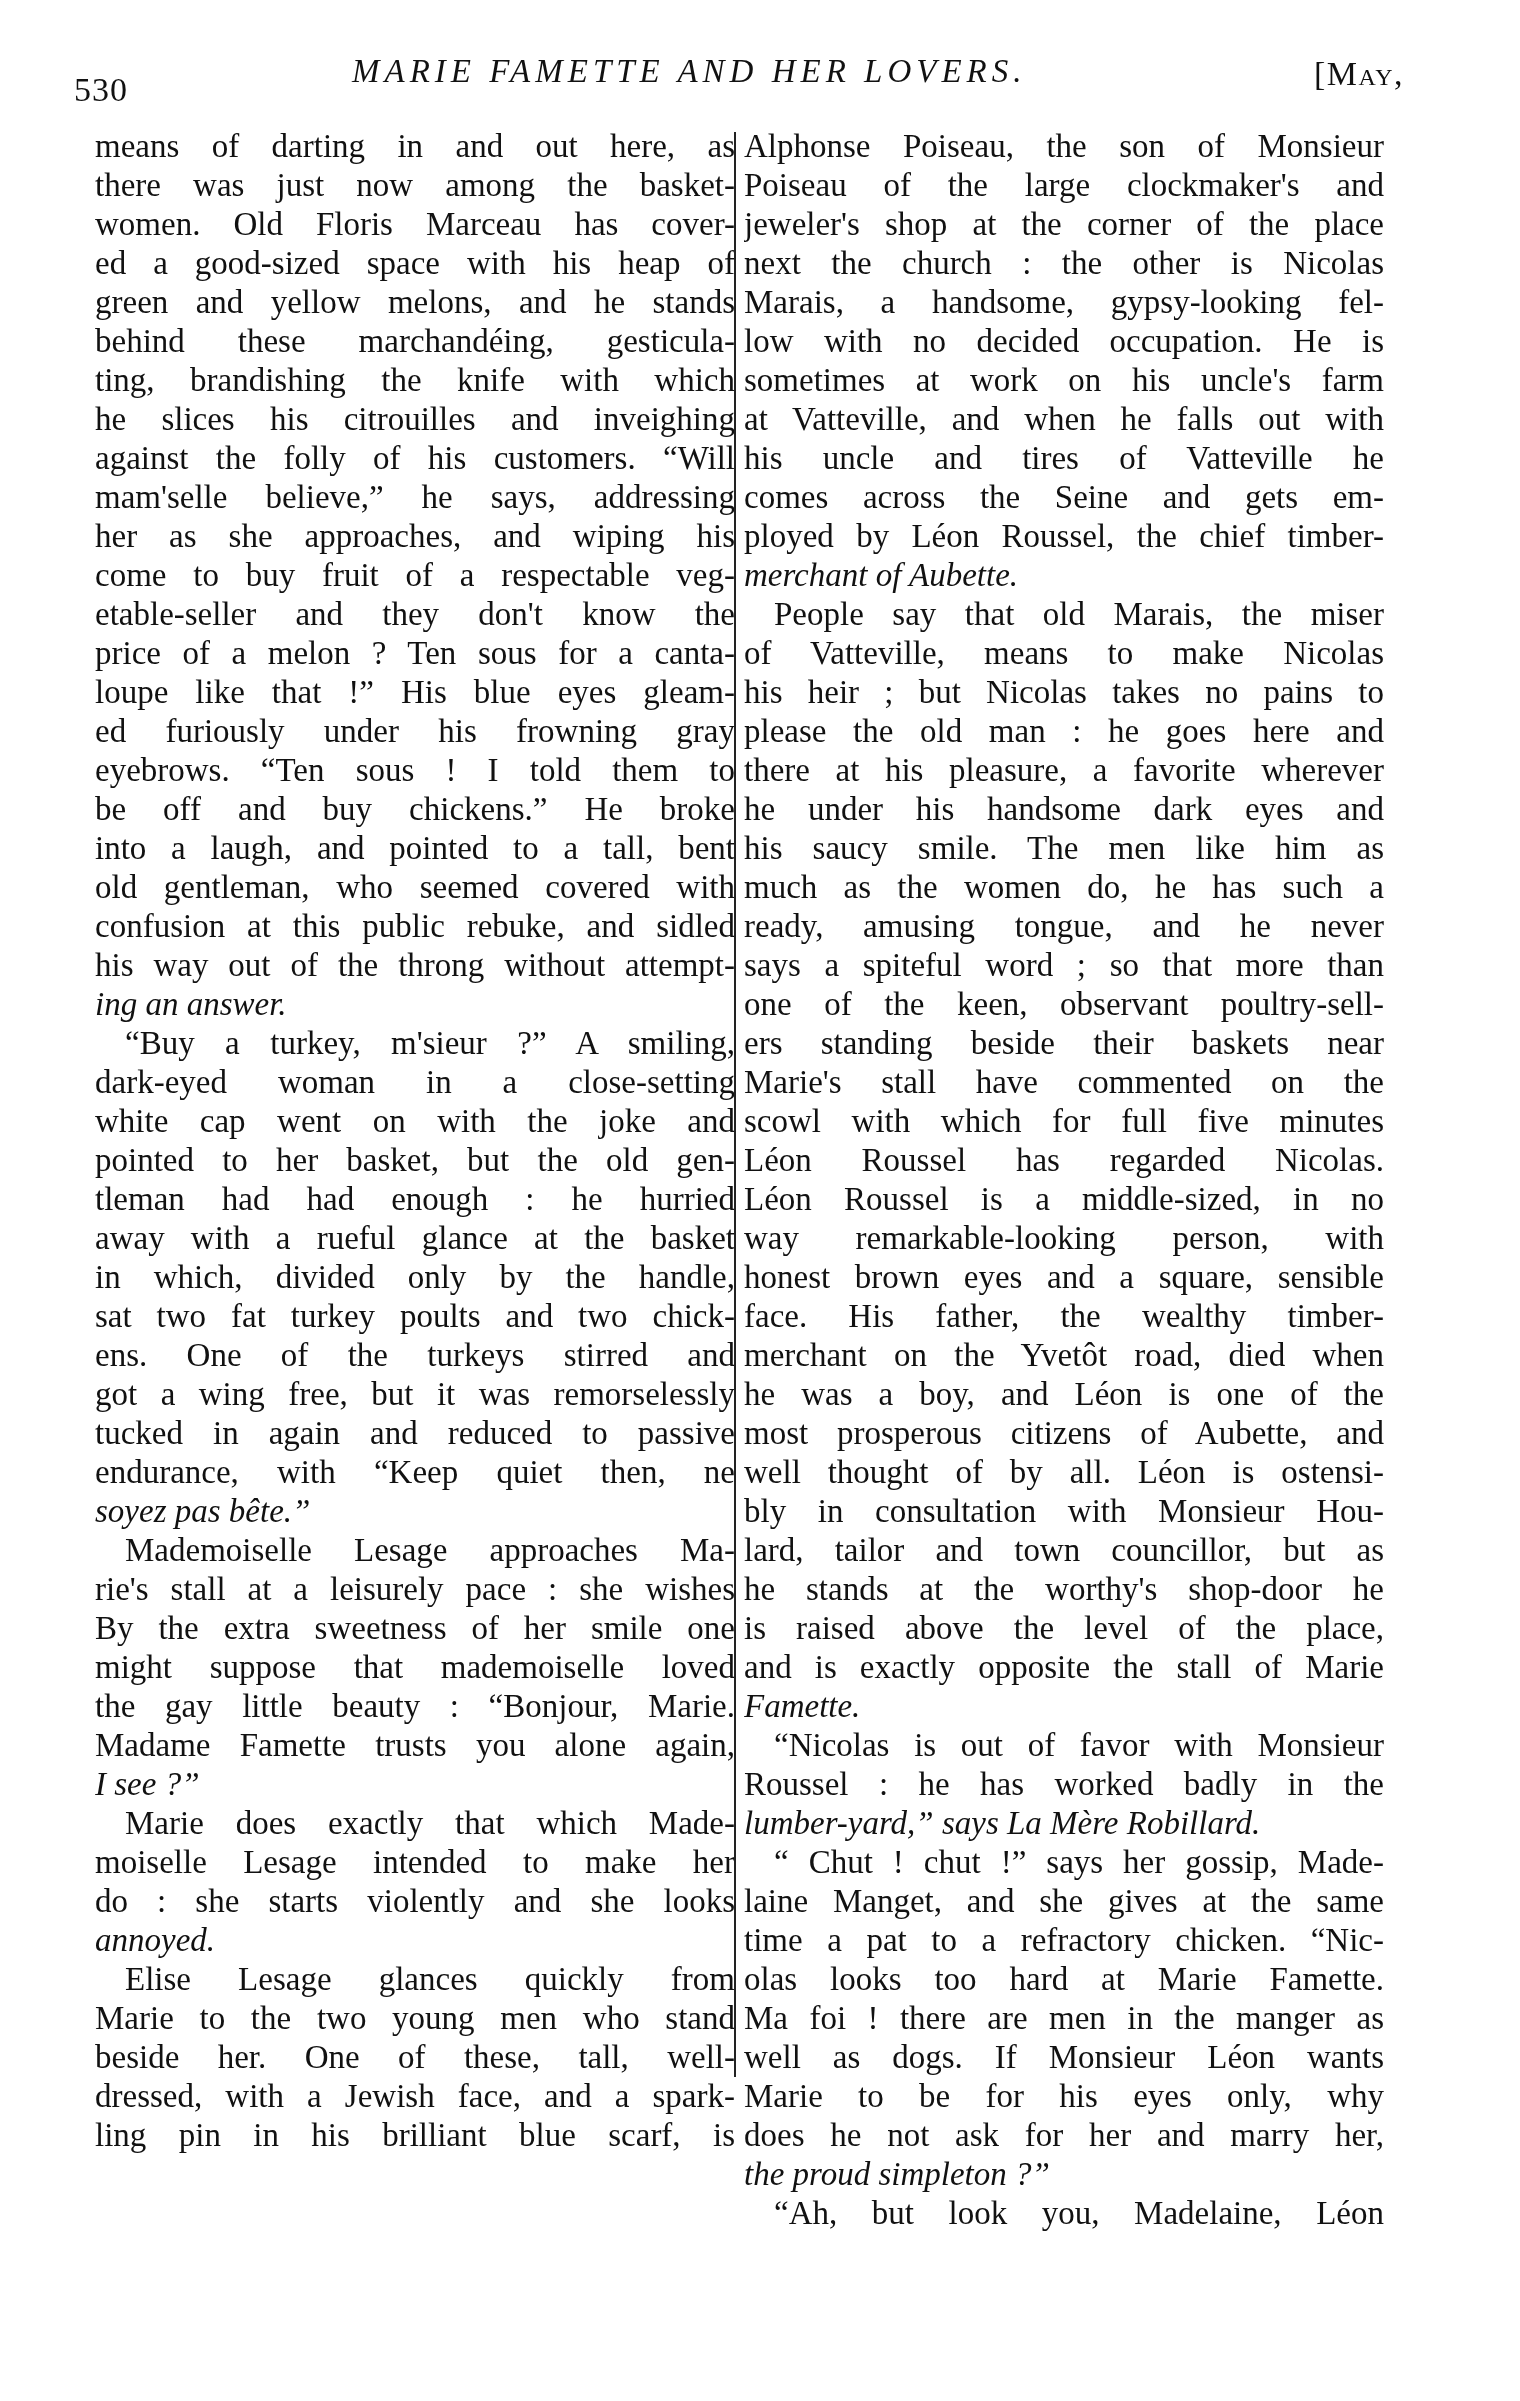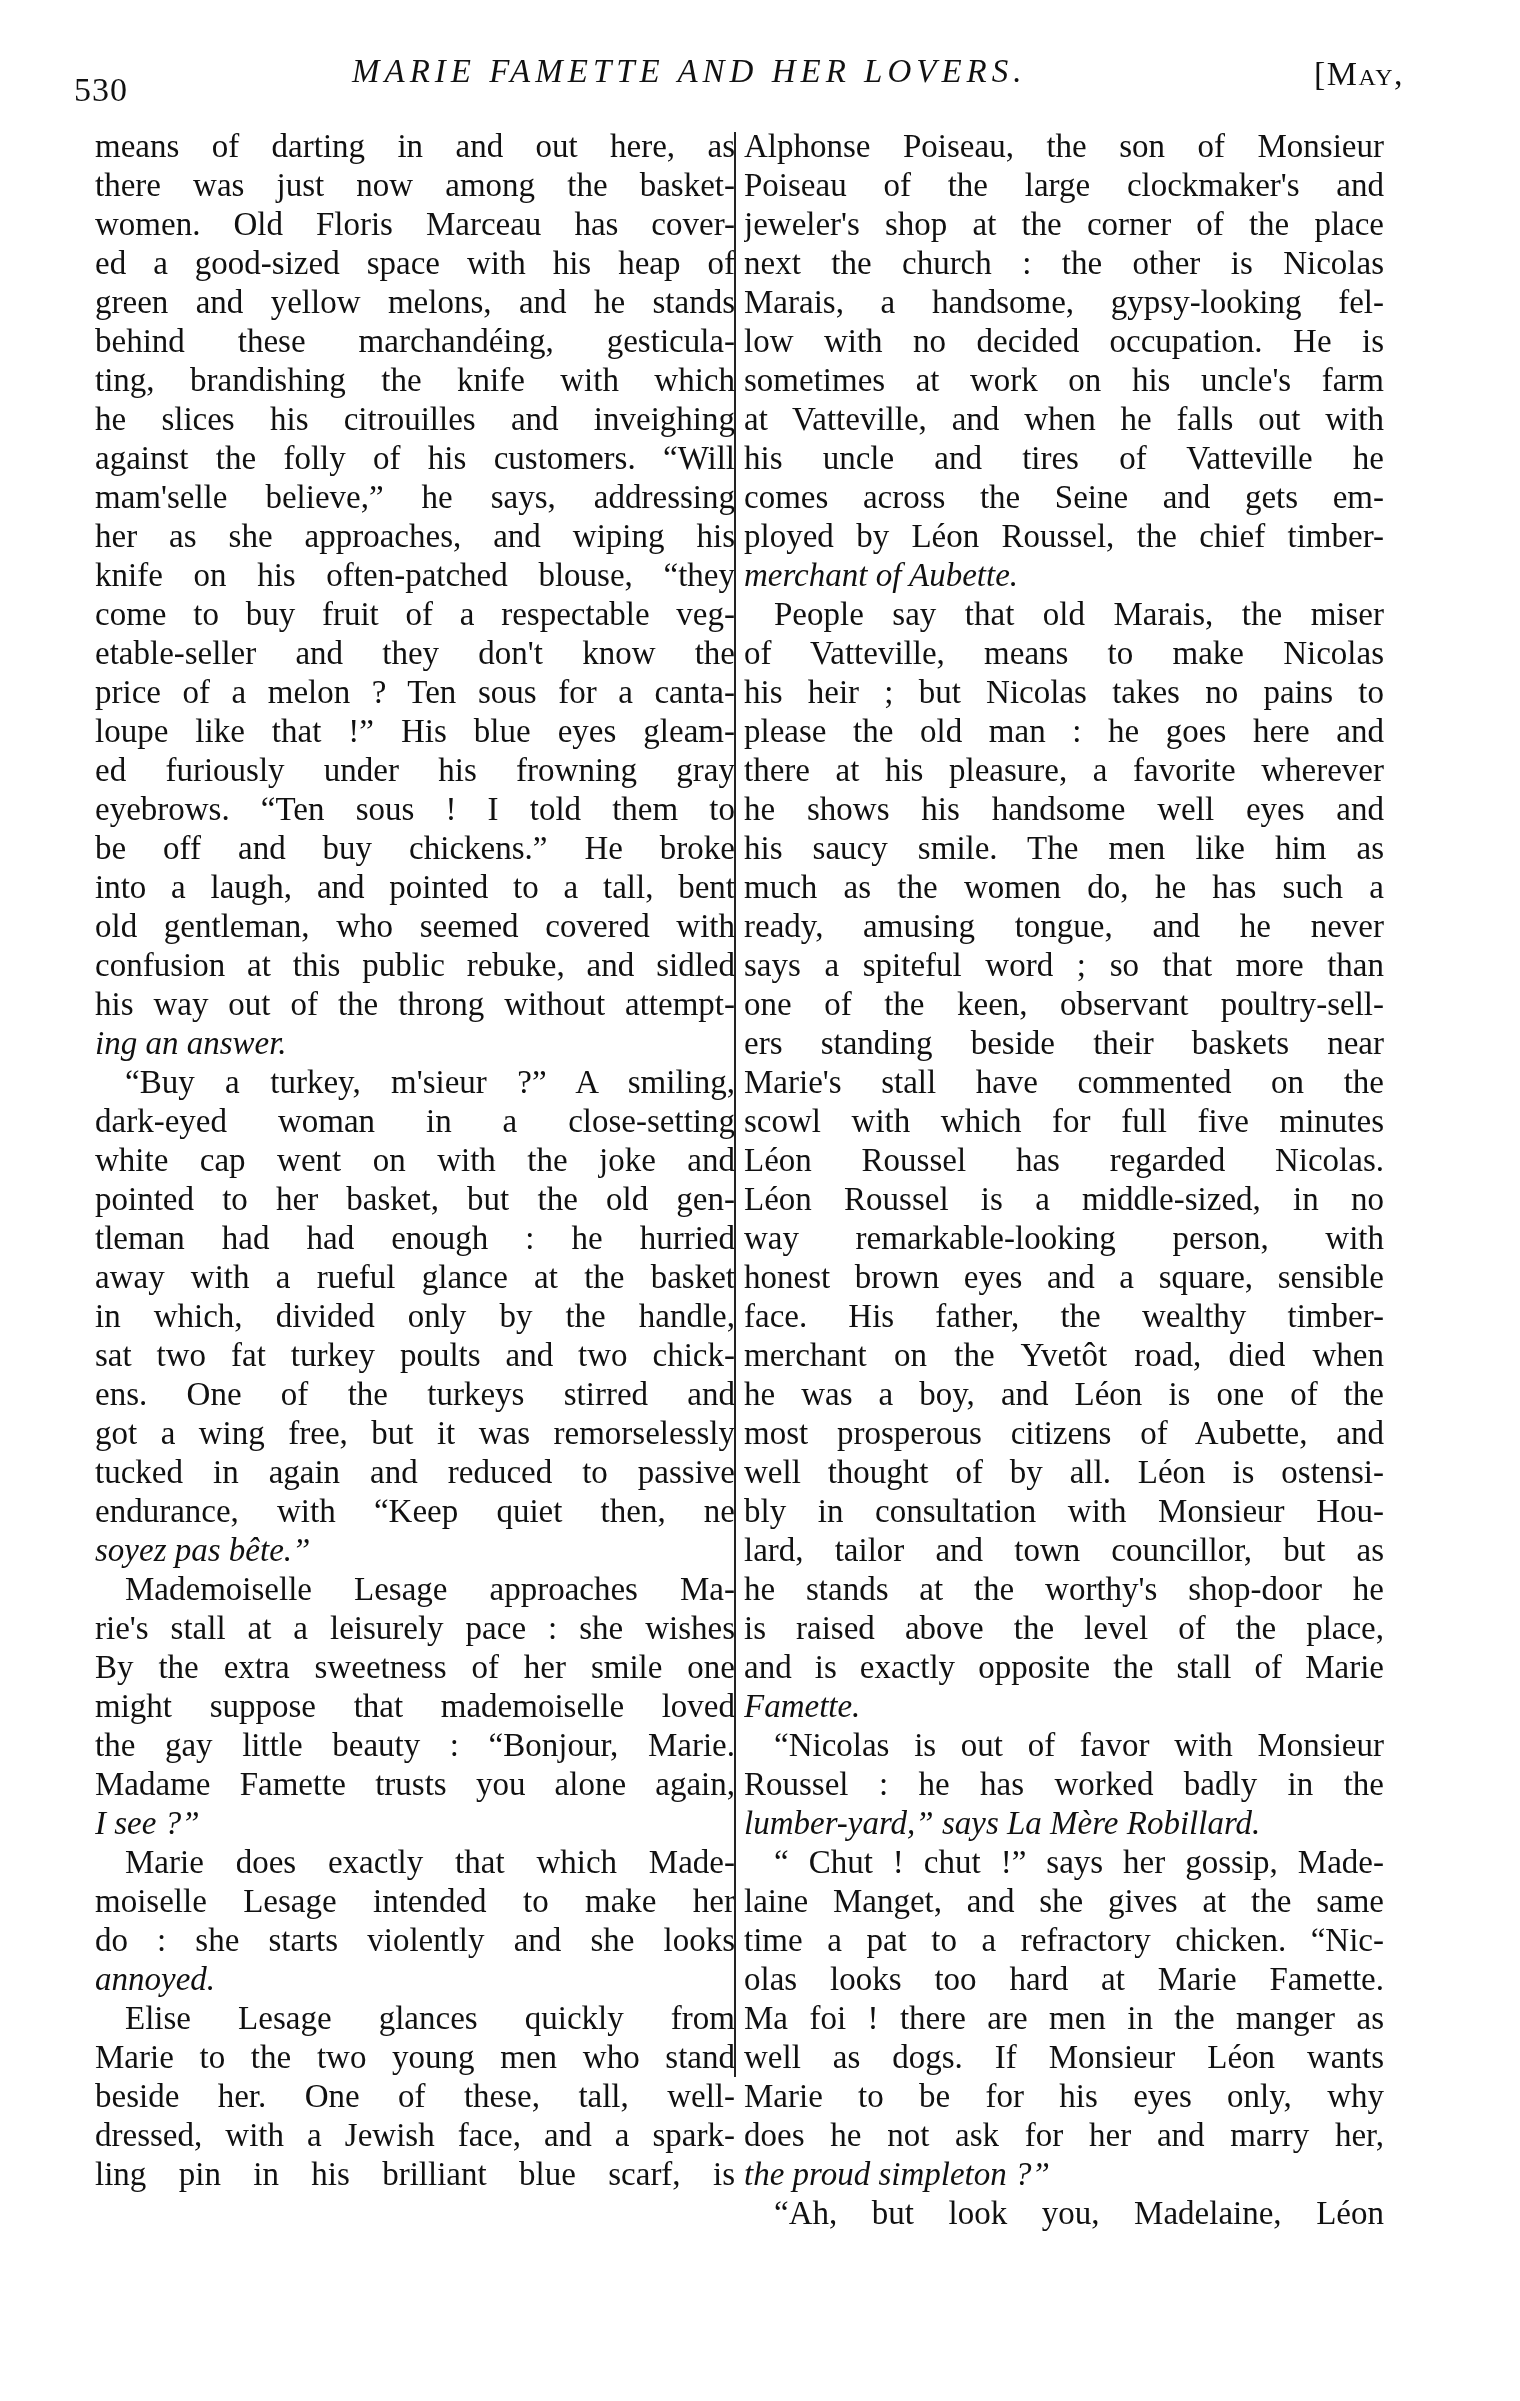--- a/index.html
+++ b/index.html
@@ -30,21 +30,20 @@
     <span class="line">there was just now among the basket-</span>
     <span class="line">women.  Old Floris Marceau has cover-</span>
     <span class="line">ed a good-sized space with his heap of</span>
     <span class="line">green and yellow melons, and he stands</span>
     <span class="line">behind these marchandéing, gesticula-</span>
     <span class="line">ting, brandishing the knife with which</span>
     <span class="line">he slices his citrouilles and inveighing</span>
     <span class="line">against the folly of his customers.  “Will</span>
     <span class="line">mam'selle believe,” he says, addressing</span>
     <span class="line">her as she approaches, and wiping his</span>
-    <span class="line">knife on his often-patched blouse, “they</span>
     <span class="line">come to buy fruit of a respectable veg-</span>
     <span class="line">etable-seller and they don't know the</span>
     <span class="line">price of a melon ?  Ten sous for a canta-</span>
     <span class="line">loupe like that !”  His blue eyes gleam-</span>
     <span class="line">ed furiously under his frowning gray</span>
     <span class="line">eyebrows.  “Ten sous !  I told them to</span>
     <span class="line">be off and buy chickens.”  He broke</span>
     <span class="line">into a laugh, and pointed to a tall, bent</span>
     <span class="line">old gentleman, who seemed covered with</span>
     <span class="line">confusion at this public rebuke, and sidled</span>
@@ -92,21 +91,21 @@
     <span class="line">at Vatteville, and when he falls out with</span>
     <span class="line">his uncle and tires of Vatteville he</span>
     <span class="line">comes across the Seine and gets em-</span>
     <span class="line">ployed by Léon Roussel, the chief timber-</span>
     <span class="line last">merchant of Aubette.</span>
     <span class="line indent">People say that old Marais, the miser</span>
     <span class="line">of Vatteville, means to make Nicolas</span>
     <span class="line">his heir ; but Nicolas takes no pains to</span>
     <span class="line">please the old man : he goes here and</span>
     <span class="line">there at his pleasure, a favorite wherever</span>
-    <span class="line">he shows his handsome well eyes and</span>
+    <span class="line">he under his handsome dark eyes and</span>
     <span class="line">his saucy smile.  The men like him as</span>
     <span class="line">much as the women do, he has such a</span>
     <span class="line">ready, amusing tongue, and he never</span>
     <span class="line">says a spiteful word ; so that more than</span>
     <span class="line">one of the keen, observant poultry-sell-</span>
     <span class="line">ers standing beside their baskets near</span>
     <span class="line">Marie's stall have commented on the</span>
     <span class="line">scowl with which for full five minutes</span>
     <span class="line">Léon Roussel has regarded Nicolas.</span>
     <span class="line">Léon Roussel is a middle-sized, in no</span>

